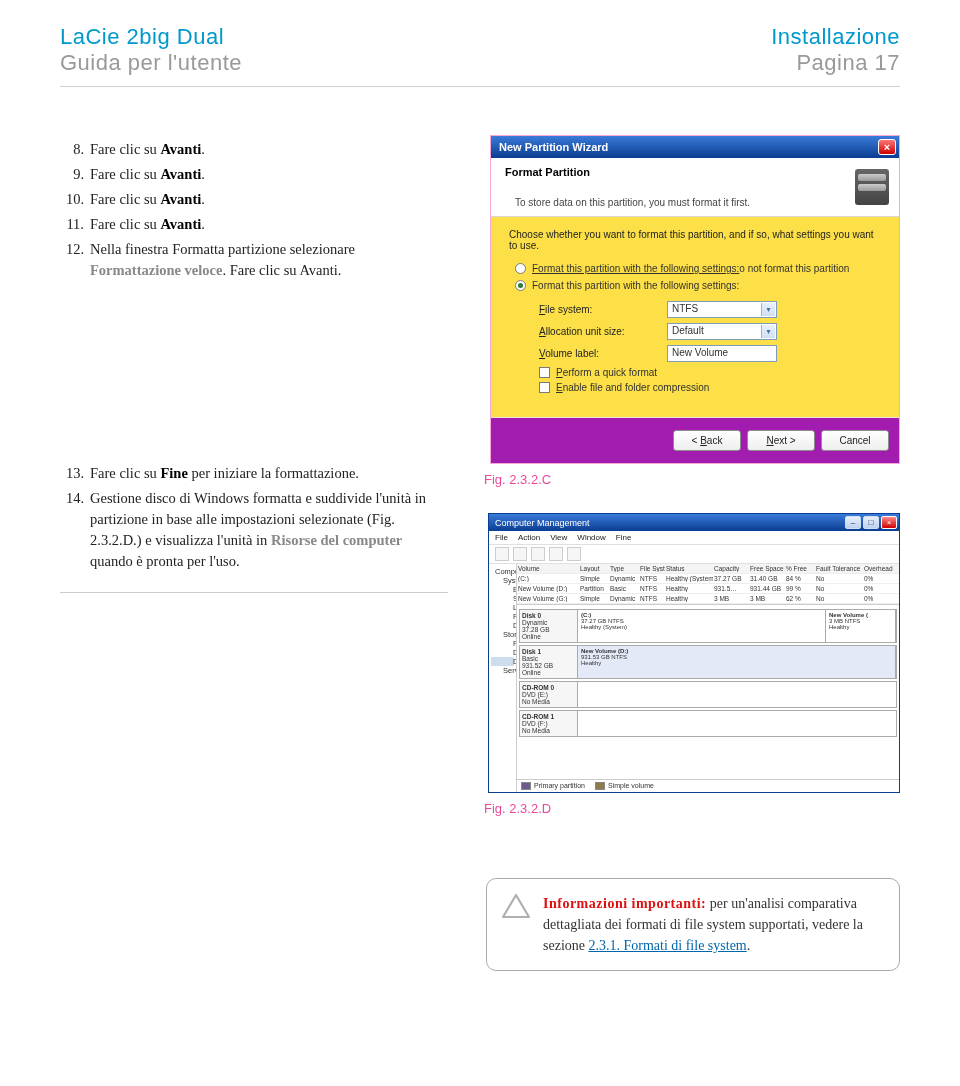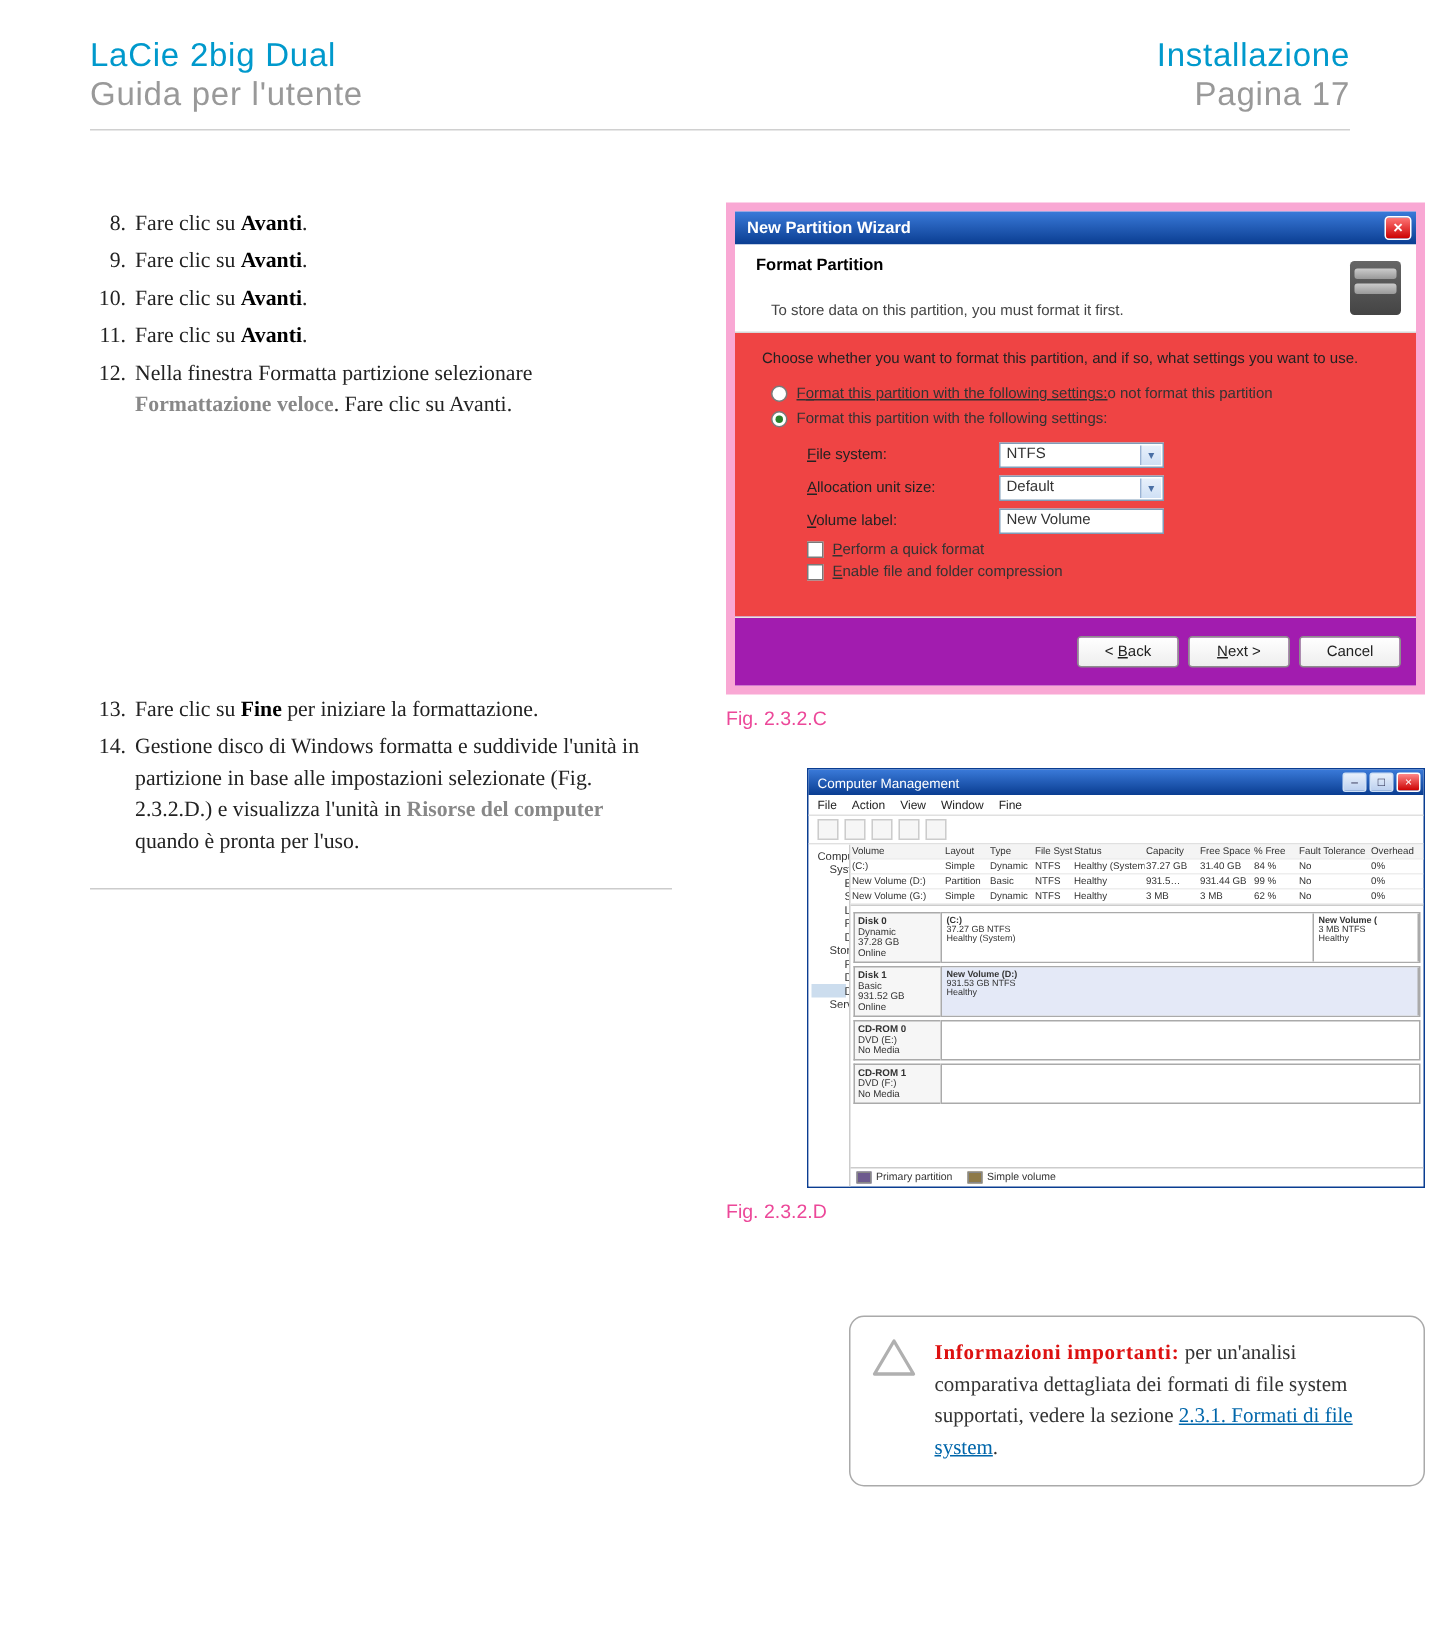--- a/index.html
+++ b/index.html
@@ -77,22 +77,22 @@
   }
   .section-hr {
     border: none;
     border-top: 1px solid #ccc;
     margin: 20px 0;
     width: 100%;
   }
 
   
   .wizard {
-    width: 466px;
-    border: 6px solid #f9a8d4;
+    width: 410px;
+    border: 1px solid #f9a8d4;
     font-family: Tahoma, Arial, sans-serif;
     font-size: 10px;
     background: #fff;
     margin-left: auto;
   }
   .wizard .titlebar {
     background: linear-gradient(to bottom, #3a7ad9, #0a3d91);
     color: #fff;
     display: flex;
     align-items: center;
@@ -128,21 +128,21 @@
   }
   .disk-icon::before, .disk-icon::after {
     content: "";
     position: absolute; left: 3px; right: 3px; height: 7px;
     background: linear-gradient(#ccc, #999);
     border-radius: 2px;
   }
   .disk-icon::before { top: 5px; }
   .disk-icon::after { top: 15px; }
   .wizard .body {
-    background: #ef4444;
+    background: #fde047;
     padding: 12px 18px 20px 18px;
   }
   .wizard .body .prompt { margin-bottom: 12px; color: #222; }
   .wizard .radio-row { margin: 6px 0 6px 6px; display: flex; align-items: flex-start; gap: 6px; }
   .wizard .radio {
     width: 11px; height: 11px; border-radius: 50%;
     border: 1px solid #7a7a7a; background: #fff; position: relative;
     flex-shrink: 0;
   }
   .wizard .radio.on::after {
@@ -265,21 +265,21 @@
   }
   .mmc .part {
     font-size: 6px; padding: 2px 3px; border-right: 1px solid #aaa;
     background: #fdfdfd; min-height: 24px;
   }
   .mmc .legend { border-top:1px solid #ccc; padding: 2px 4px; font-size:7px; display:flex; gap:10px; }
   .mmc .legend .sw { width:10px; height:8px; display:inline-block; border:1px solid #888; vertical-align:middle; margin-right:3px; }
 
   
   .info-box {
-    width: 384px;
+    width: 414px;
     margin-top: 62px;
     margin-left: auto;
     border: 1px solid #aaa;
     border-radius: 10px;
     padding: 14px 16px 14px 16px;
     font-size: 14px;
     line-height: 1.5;
     position: relative;
   }
   .info-box .tri {

